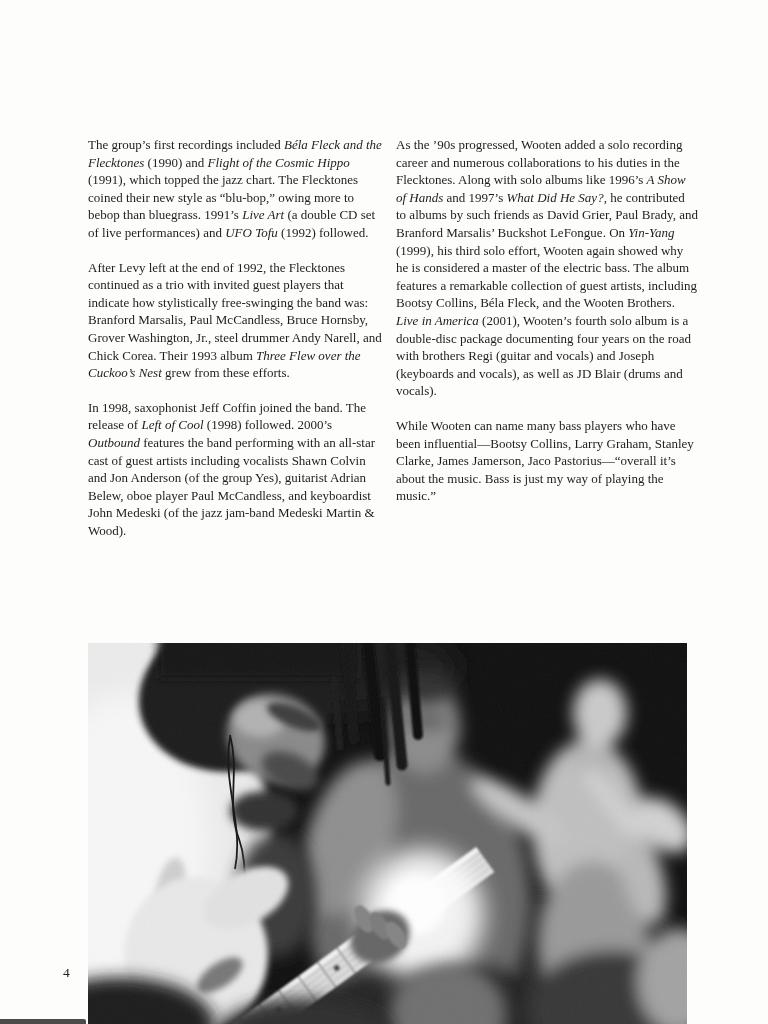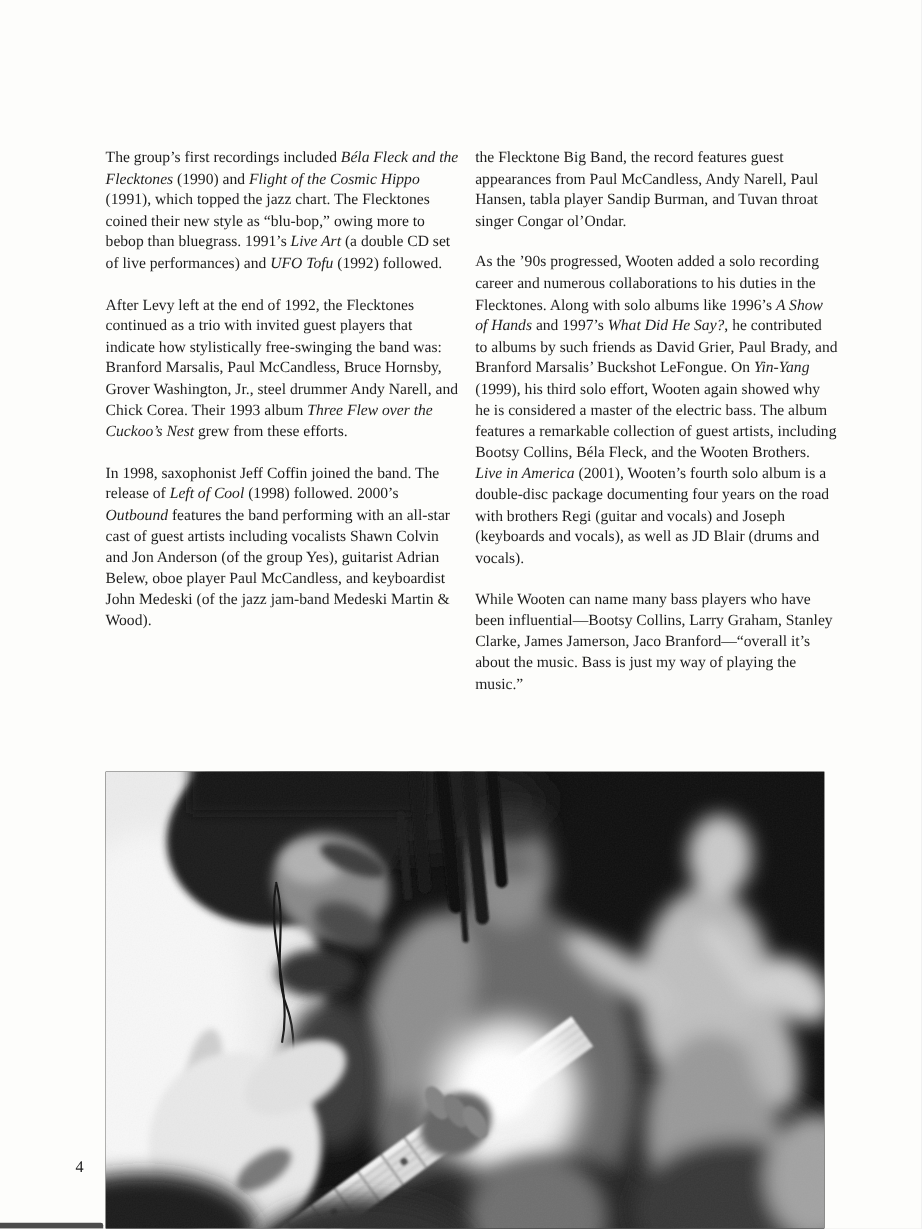--- a/index.html
+++ b/index.html
@@ -12,21 +12,21 @@
     font-family:"Liberation Serif","DejaVu Serif",serif;
     color:#1d1d1d;
   }
   .columns{
     position:absolute;left:88px;top:122px;width:610px;
     display:flex;gap:14px;
   }
   .col{font-size:13px;line-height:17.6px;text-align:left;}
   .col.left{width:294px;}
   .col.right{width:302px;}
-  .col p{margin:0 0 17px 0;}
+  .col p{margin:14px 0 17px 0;}
   .col em{font-style:italic;}
   figure.photo{
     position:absolute;left:88px;top:643px;width:599px;height:381px;
     margin:0;padding:0;overflow:hidden;background:#101010;
   }
   figure.photo svg{display:block;width:599px;height:381px;}
   .page-number{
     position:absolute;left:63px;top:965px;
     font-size:13.5px;color:#222;
   }
@@ -40,23 +40,22 @@
 
 <div class="page">
 
   <section class="columns">
     <div class="col left" id="col-0">
         <p><span>The group’s first recordings included </span><em>Béla Fleck and the Flecktones</em><span> (1990) and </span><em>Flight of the Cosmic Hippo</em><span> (1991), which topped the jazz chart. The Flecktones coined their new style as “blu-bop,” owing more to bebop than bluegrass.  1991’s </span><em>Live Art</em><span> (a double CD set of live performances) and </span><em>UFO Tofu</em><span> (1992) followed.</span></p>
         <p><span>After Levy left at the end of 1992, the Flecktones continued as a trio with invited guest players that indicate how stylistically free-swinging the band was: Branford Marsalis, Paul McCandless, Bruce Hornsby, Grover Washington, Jr., steel drummer Andy Narell, and Chick Corea. Their 1993 album </span><em>Three Flew over the Cuckoo’s Nest</em><span> grew from these efforts.</span></p>
         <p><span>In 1998, saxophonist Jeff Coffin joined the band. The release of </span><em>Left of Cool</em><span> (1998) followed. 2000’s </span><em>Outbound</em><span> features the band performing with an all-star cast of guest artists including vocalists Shawn Colvin and Jon Anderson (of the group Yes), guitarist Adrian Belew, oboe player Paul McCandless, and keyboardist John Medeski (of the jazz jam-band Medeski Martin &amp; Wood).</span></p>
       </div>
     <div class="col right" id="col-1">
-        <p><span>the Flecktone Big Band, the record features guest appearances from Paul McCandless, Andy Narell, Paul Hansen, tabla player Sandip Burman, and Tuvan throat singer Congar ol’Ondar.</span></p>
         <p><span>As the ’90s progressed, Wooten added a solo recording career and numerous collaborations to his duties in the Flecktones. Along with solo albums like 1996’s </span><em>A Show of Hands</em><span> and 1997’s </span><em>What Did He Say?</em><span>, he contributed to albums by such friends as David Grier, Paul Brady, and Branford Marsalis’ Buckshot LeFongue. On </span><em>Yin-Yang</em><span> (1999), his third solo effort, Wooten again showed why he is considered a master of the electric bass. The album features a remarkable collection of guest artists, including Bootsy Collins, Béla Fleck, and the Wooten Brothers. </span><em>Live in America</em><span> (2001), Wooten’s fourth solo album is a double-disc package documenting four years on the road with brothers Regi (guitar and vocals) and Joseph (keyboards and vocals), as well as JD Blair (drums and vocals).</span></p>
-        <p><span>While Wooten can name many bass players who have been influential—Bootsy Collins, Larry Graham, Stanley Clarke, James Jamerson, Jaco Branford—“overall it’s about the music. Bass is just my way of playing the music.”</span></p>
+        <p><span>While Wooten can name many bass players who have been influential—Bootsy Collins, Larry Graham, Stanley Clarke, James Jamerson, Jaco Pastorius—“overall it’s about the music. Bass is just my way of playing the music.”</span></p>
       </div>
   </section>
 
   <figure class="photo" role="img" aria-label="Black-and-white concert photograph: a bassist with dreadlocks and an in-ear monitor cable bends his head down over a pale electric bass guitar; two blurred bandmates, one in a dark shirt and one bald in a light shirt, play behind him on a dark stage.">
     <svg viewBox="0 0 599 381" preserveAspectRatio="none">
       <defs>
         <filter id="b1" x="-40%" y="-40%" width="180%" height="180%">
             <feGaussianBlur stdDeviation="1"></feGaussianBlur>
           </filter>
         <filter id="b3" x="-60%" y="-60%" width="220%" height="220%">

